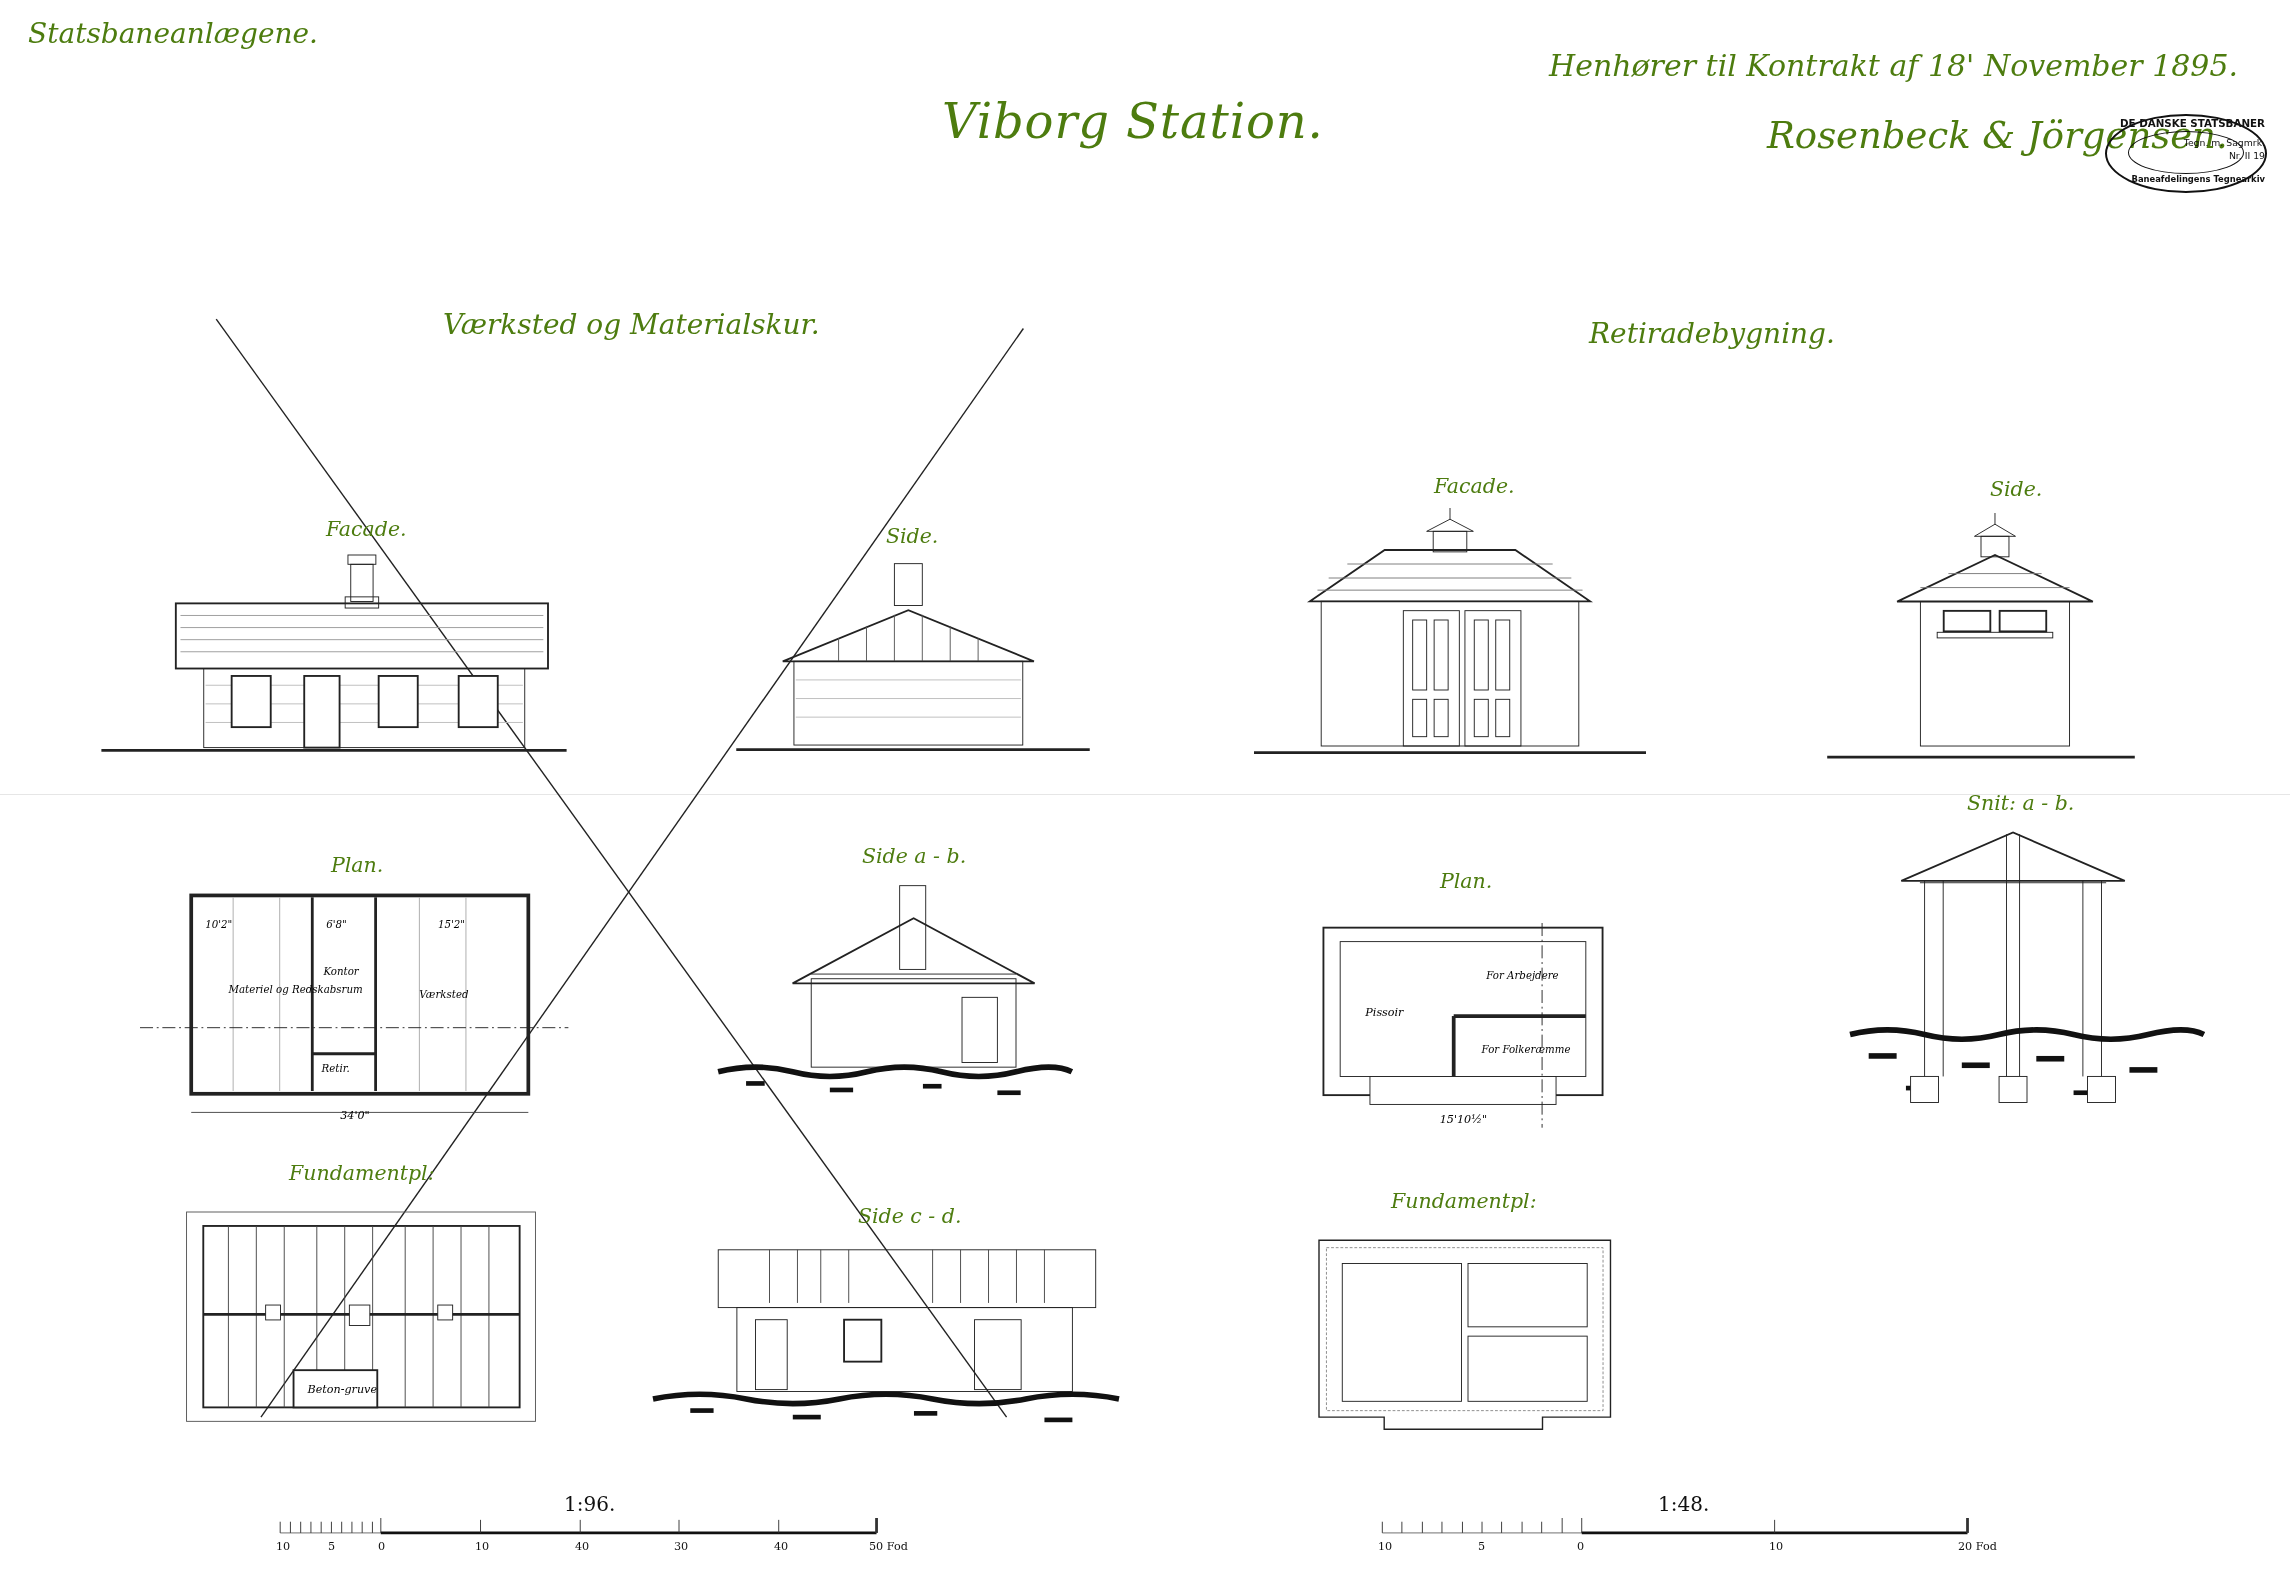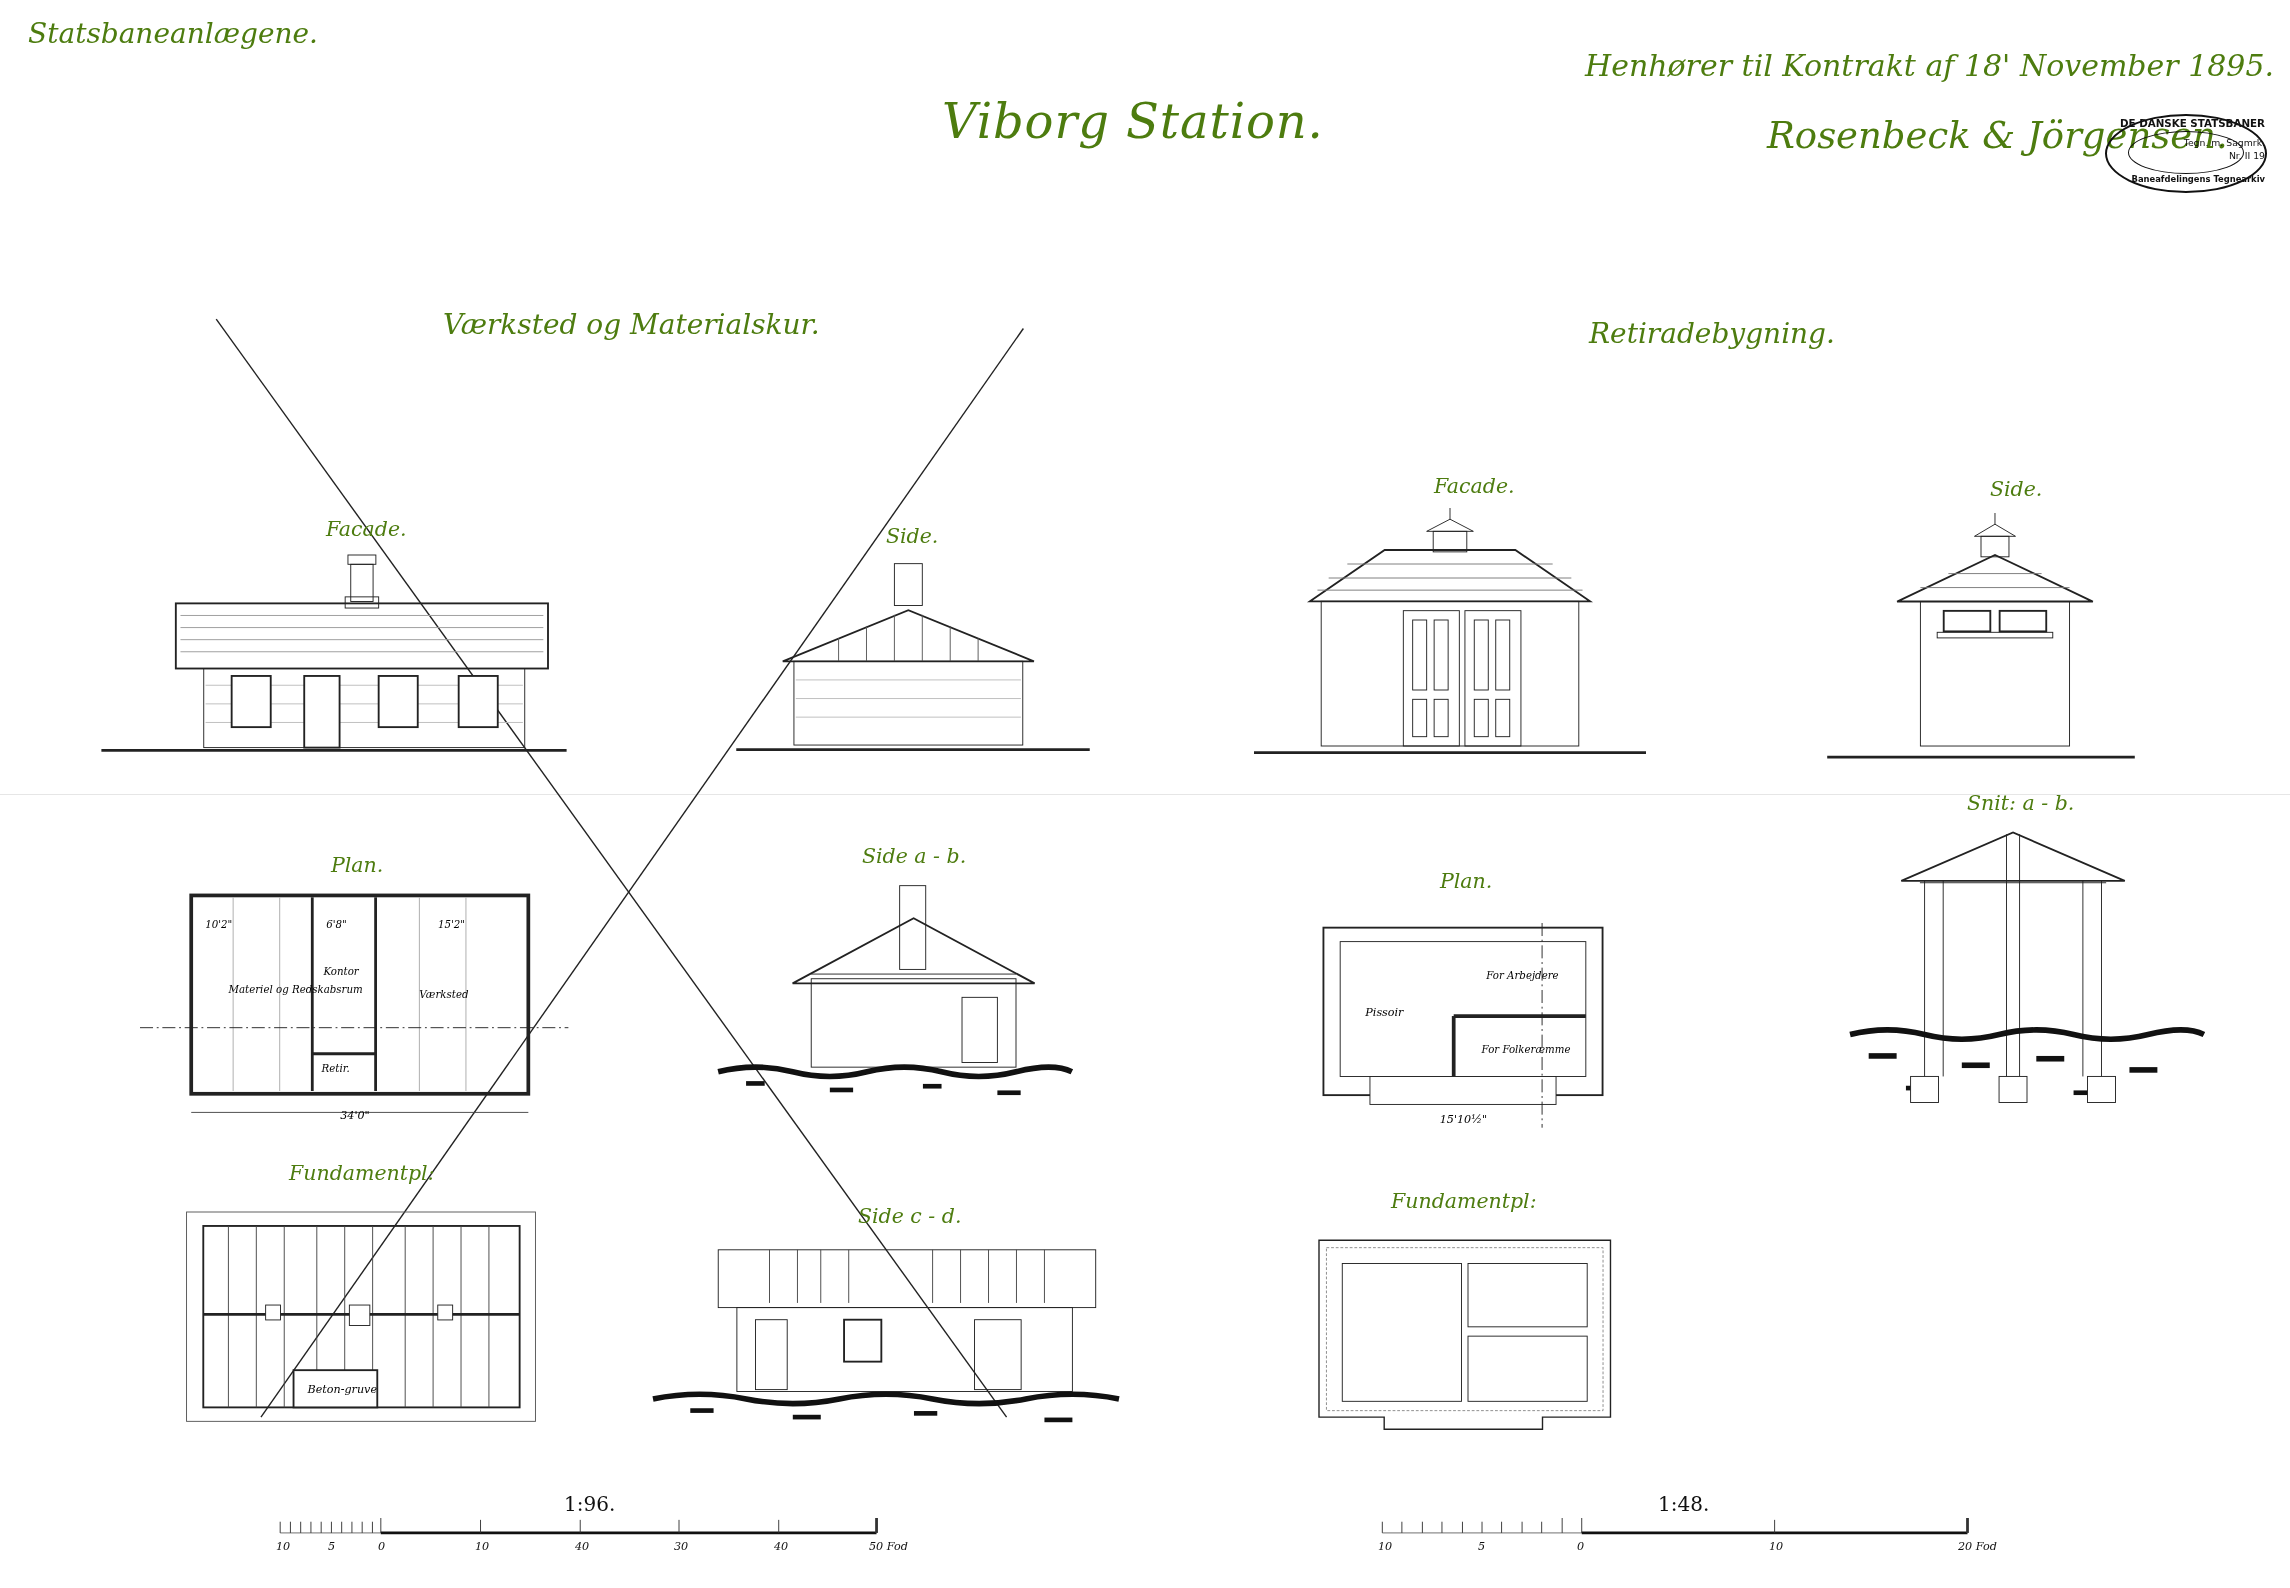--- a/index.html
+++ b/index.html
@@ -1,34 +1,34 @@
 <!DOCTYPE html>
 <html style="font-size:15px"><head>
 <meta charset="utf-8">
 <style>
   html,body{margin:0;padding:0;background:#fff;}
   body{width:2290px;height:1589px;position:relative;overflow:hidden;font-family:"DejaVu Serif",serif;color:#111;}
   .abs{position:absolute;}
   .script{font-family:"DejaVu Serif",serif;font-style:italic;color:#4d7c0f;white-space:nowrap;}
   .hdr-left{left:28px;top:17px;font-size:28px;}
   .title{left:942px;top:93px;font-size:48px;letter-spacing:0.9px;}
-  .contract{left:1585px;top:48px;font-size:30px;}
+  .contract{left:1549px;top:48px;font-size:30px;}
   .sign{left:1767px;top:114px;font-size:37px;}
   .stamp{left:2105px;top:114px;width:158px;height:75px;border:2.8px solid #111;border-radius:50%;text-align:right;font-family:"DejaVu Sans",sans-serif;}
   .stamp .inner{position:absolute;left:20.5px;top:15px;width:114px;height:41px;border:1.4px solid #111;border-radius:50%;}
   .stamp .t1{position:absolute;top:0.9px;left:0;width:100%;font-size:10.3px;font-weight:bold;}
   .stamp .t2{position:absolute;top:20.5px;left:0;width:100%;font-size:9.3px;}
   .stamp .t3{position:absolute;top:34px;left:0;width:100%;font-size:9.3px;}
   .stamp .t4{position:absolute;top:58px;left:0;width:100%;font-size:8.4px;font-weight:bold;}
   .sec-title{font-size:28px;}
   .view-label{font-size:20.5px;}
   .drawing{position:absolute;}
   .fold{left:0;top:794px;width:2290px;height:0.9px;background:#e6e6e6;}
   .scale-lbl{font-size:20px;font-family:"DejaVu Serif",serif;}
-  .tick-lbl{font-size:11.2px;font-style:italic;font-family:"DejaVu Serif",serif;text-align:center;}
+  .tick-lbl{font-size:11.2px;font-family:"DejaVu Serif",serif;text-align:center;}
   svg{overflow:visible;}
 </style>
 </head>
 <body>
 
 <div class="abs script hdr-left">Statsbaneanlægene.</div>
 <div class="abs script title">Viborg Station.</div>
 <div class="abs script contract">Henhører til Kontrakt af 18' November 1895.</div>
 <div class="abs script sign">Rosenbeck &amp; Jörgensen.</div>
 <div class="abs stamp">

